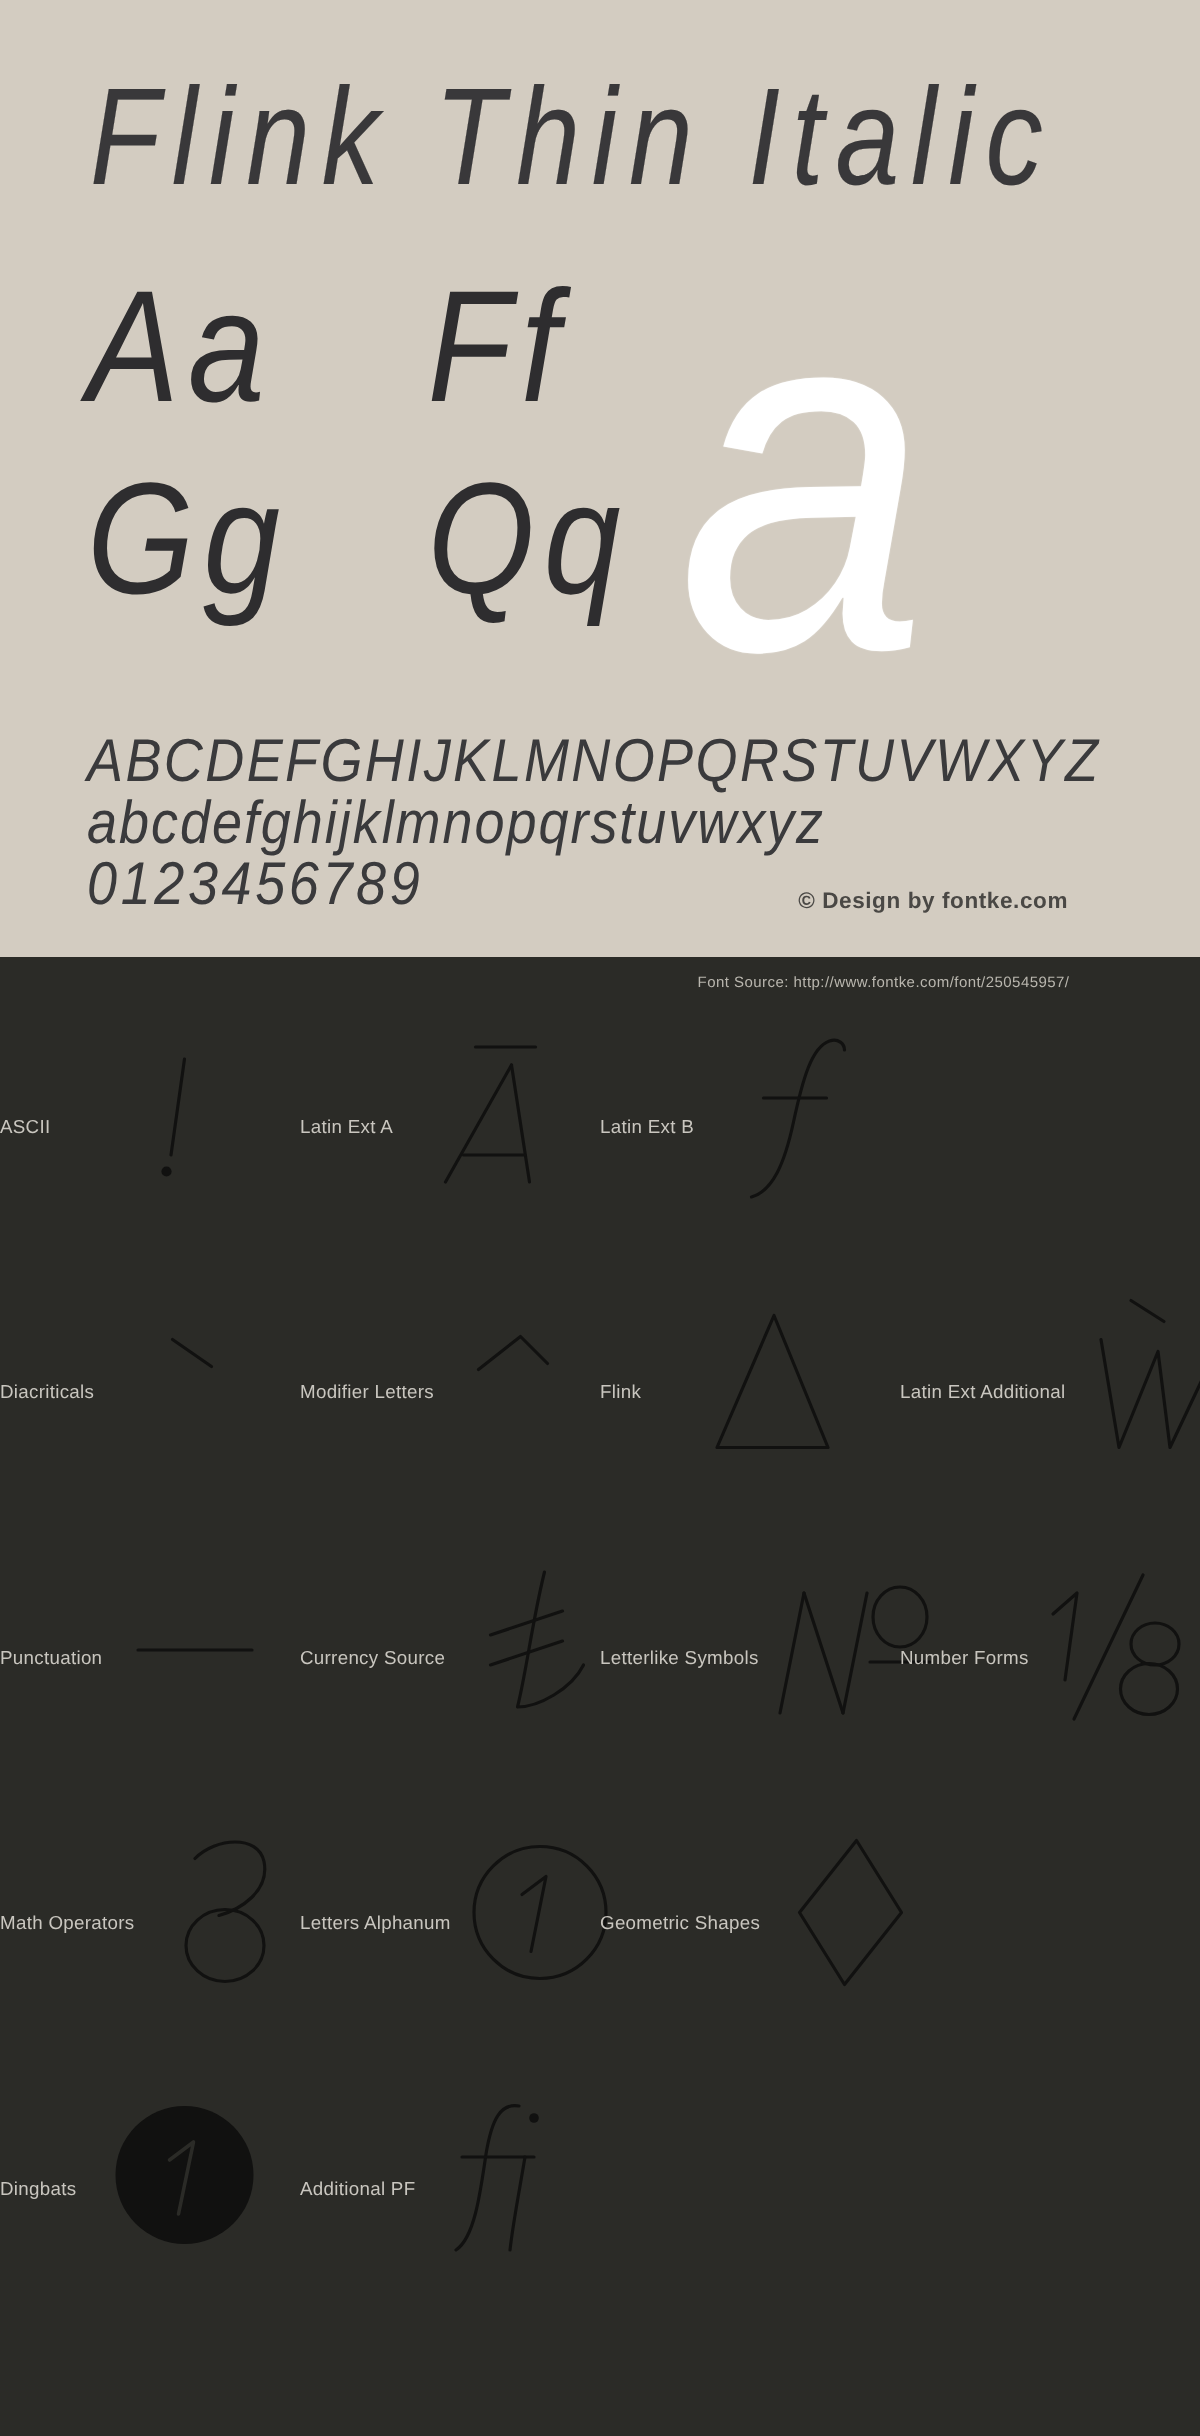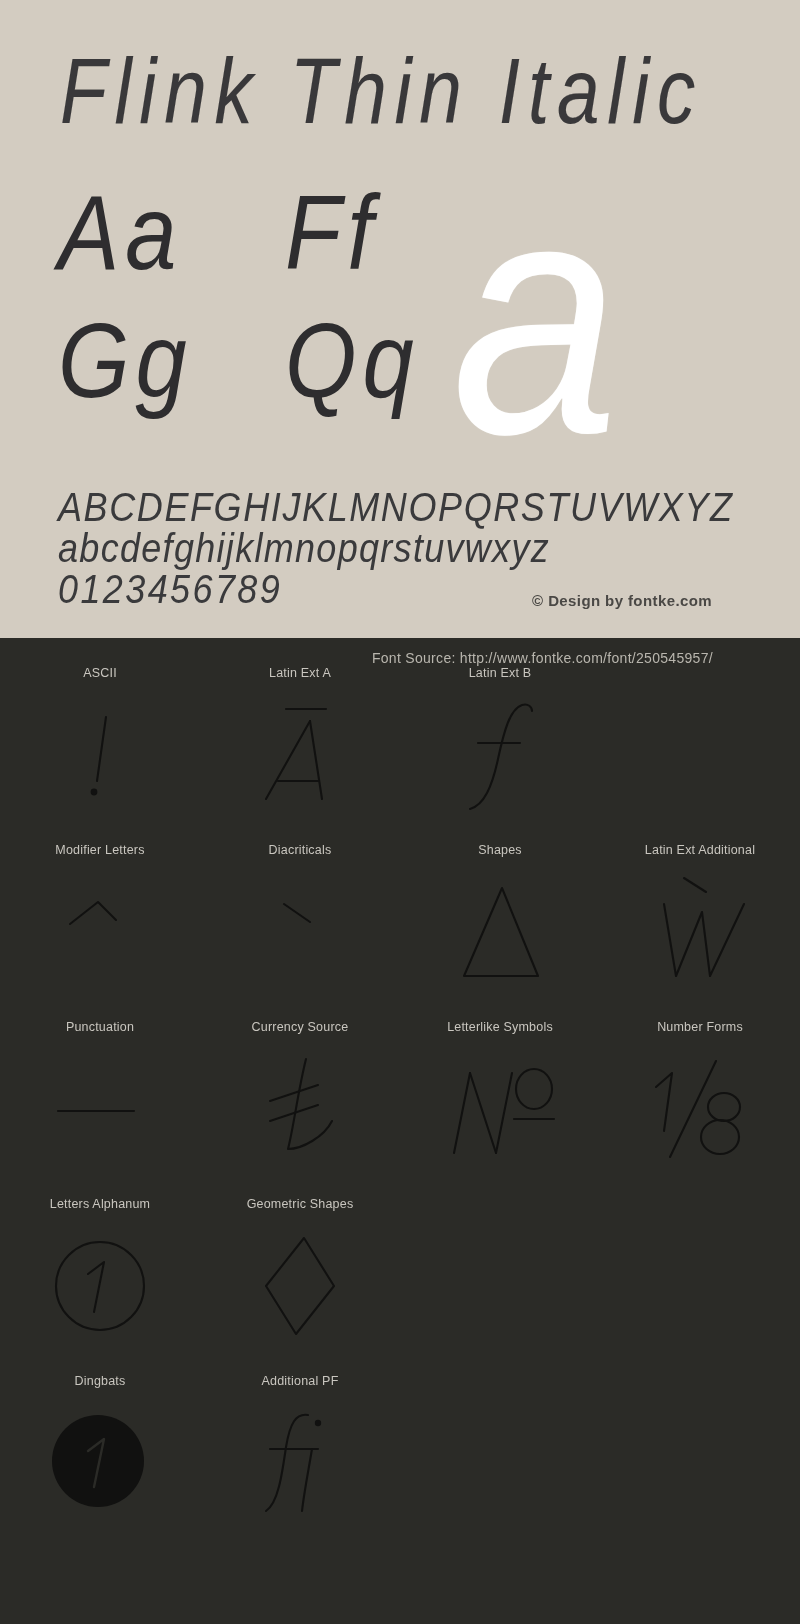--- a/index.html
+++ b/index.html
@@ -71,39 +71,39 @@
   }
 
   
   .bottom-panel{
     position:absolute; left:0; top:638px; width:800px; height:986px;
     background:#2b2b27;
     overflow:hidden;
   }
   .source{
     position:absolute; right:87px; top:12px;
-    font-size:14px; color:#b9b6ae; letter-spacing:0.3px;
+    font-size:10px; color:#b9b6ae; letter-spacing:0.3px;
     white-space:nowrap;
   }
 
   .grid{
     position:absolute; left:0; top:20px; width:800px;
   }
   .grid-row{
     position:relative;
     display:flex;
     width:800px;
     height:177px;
   }
   .cell{
     position:relative;
     width:200px;
     height:177px;
     display:flex;
-    flex-direction:column;
+    flex-direction:row;
     align-items:center;
   }
   .cell-label{
     margin-top:8px;
     font-size:12.5px;
     color:#c9c6bf;
     letter-spacing:0.2px;
     white-space:nowrap;
     text-align:center;
   }
@@ -203,43 +203,43 @@
                 <path d="M30 114 C44 110 52 92 58 64 C64 36 70 14 82 10 C88 8 92 12 92 16"></path>
                 <line x1="38" y1="48" x2="80" y2="48"></line>
               </svg>
             </div>
           </div>
         </div>
       </div>
 
       <div class="grid-row">
         <div class="cell">
+          <div class="cell-label">Diacriticals</div>
+          <div class="cell-glyph sz-xl">
+            <div class="shape">
+              <svg viewBox="0 0 120 120" aria-hidden="true">
+                <line x1="44" y1="32" x2="70" y2="50"></line>
+              </svg>
+            </div>
+          </div>
+        </div>
+
+        <div class="cell">
           <div class="cell-label">Modifier Letters</div>
           <div class="cell-glyph sz-xl">
             <div class="shape">
               <svg viewBox="0 0 120 120" aria-hidden="true">
                 <polyline points="30,52 58,30 76,48"></polyline>
               </svg>
             </div>
           </div>
         </div>
 
         <div class="cell">
-          <div class="cell-label">Diacriticals</div>
-          <div class="cell-glyph sz-xl">
-            <div class="shape">
-              <svg viewBox="0 0 120 120" aria-hidden="true">
-                <line x1="44" y1="32" x2="70" y2="50"></line>
-              </svg>
-            </div>
-          </div>
-        </div>
-
-        <div class="cell">
-          <div class="cell-label">Shapes</div>
+          <div class="cell-label">Flink</div>
           <div class="cell-glyph sz-xl">
             <div class="shape">
               <svg viewBox="0 0 120 120" aria-hidden="true">
                 <polygon points="62,16 98,104 24,104"></polygon>
               </svg>
             </div>
           </div>
         </div>
 
         <div class="cell">
@@ -305,20 +305,31 @@
                 <ellipse cx="84" cy="58" rx="16" ry="14"></ellipse>
                 <ellipse cx="80" cy="88" rx="19" ry="17"></ellipse>
               </svg>
             </div>
           </div>
         </div>
       </div>
 
       <div class="grid-row">
 
+        <div class="cell">
+          <div class="cell-label">Math Operators</div>
+          <div class="cell-glyph sz-xl">
+            <div class="shape">
+              <svg viewBox="0 0 120 120" aria-hidden="true">
+                <path d="M40 24 C54 10 82 8 86 26 C90 46 70 58 56 62"></path>
+                <ellipse cx="60" cy="82" rx="26" ry="24"></ellipse>
+              </svg>
+            </div>
+          </div>
+        </div>
 
         <div class="cell">
           <div class="cell-label">Letters Alphanum</div>
           <div class="cell-glyph sz-xl">
             <div class="shape">
               <svg viewBox="0 0 120 120" aria-hidden="true">
                 <circle cx="60" cy="60" r="44"></circle>
                 <polyline points="48,48 64,36 54,86"></polyline>
               </svg>
             </div>

